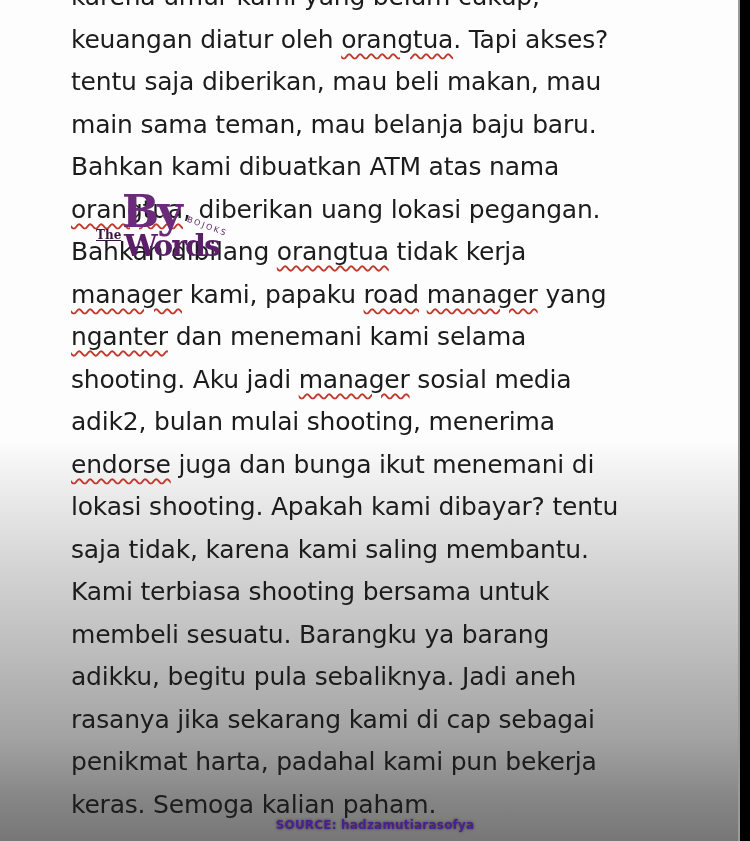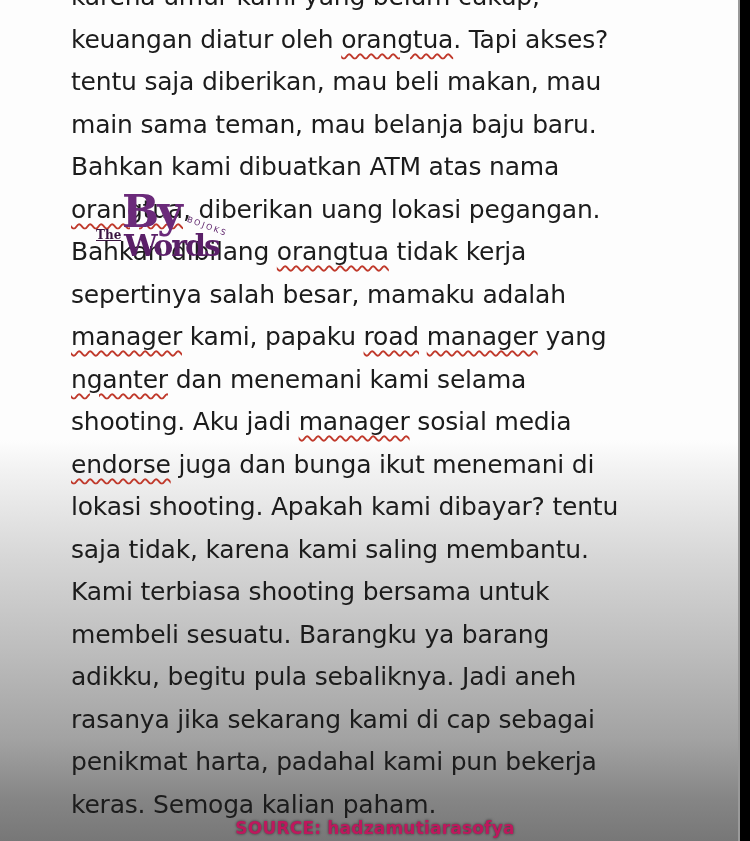--- a/index.html
+++ b/index.html
@@ -53,40 +53,40 @@
       font-size: 30px; color: #5a1f68; letter-spacing: -2px;
     }
     .wm-arc {
       position: absolute; left: 92px; top: 32px;
       font-family: "DejaVu Sans", sans-serif; font-size: 8px;
       color: #5a1f68; letter-spacing: 2px; transform: rotate(20deg);
     }
     .source {
       position: absolute; left: 0; width: 750px; top: 818px; text-align: center;
       font-family: "DejaVu Sans", sans-serif; font-weight: bold;
-      font-size: 17px; color: #be185d; letter-spacing: 0.2px;
+      font-size: 12px; color: #4c1d95; letter-spacing: 0.2px;
       text-shadow: 0 0 3px rgba(0,0,0,0.6);
     }
   </style>
 </head>
 <body>
 
 <div class="page">
   <div class="text-block" id="text-block">
       <div class="line"><span>karena umur kami yang belum cukup,</span></div>
       <div class="line"><span>keuangan diatur oleh </span><span class="sq">orangtua</span><span>. Tapi akses?</span></div>
       <div class="line"><span>tentu saja diberikan, mau beli makan, mau</span></div>
       <div class="line"><span>main sama teman, mau belanja baju baru.</span></div>
       <div class="line"><span>Bahkan kami dibuatkan ATM atas nama</span></div>
       <div class="line"><span class="sq">orangtua</span><span>, diberikan uang lokasi pegangan.</span></div>
       <div class="line"><span>Bahkan dibilang </span><span class="sq">orangtua</span><span> tidak kerja</span></div>
-      <div class="line"><span>sepertinya salah besar, mamaku adalah</span></div>
       <div class="line"><span class="sq">manager</span><span> kami, papaku </span><span class="sq">road</span><span> </span><span class="sq">manager</span><span> yang</span></div>
       <div class="line"><span class="sq">nganter</span><span> dan menemani kami selama</span></div>
       <div class="line"><span>shooting. Aku jadi </span><span class="sq">manager</span><span> sosial media</span></div>
+      <div class="line"><span>adik2, bulan mulai shooting, menerima</span></div>
       <div class="line"><span class="sq">endorse</span><span> juga dan bunga ikut menemani di</span></div>
       <div class="line"><span>lokasi shooting. Apakah kami dibayar? tentu</span></div>
       <div class="line"><span>saja tidak, karena kami saling membantu.</span></div>
       <div class="line"><span>Kami terbiasa shooting bersama untuk</span></div>
       <div class="line"><span>membeli sesuatu. Barangku ya barang</span></div>
       <div class="line"><span>adikku, begitu pula sebaliknya. Jadi aneh</span></div>
       <div class="line"><span>rasanya jika sekarang kami di cap sebagai</span></div>
       <div class="line"><span>penikmat harta, padahal kami pun bekerja</span></div>
       <div class="line"><span>keras. Semoga kalian paham.</span></div>
     </div>

